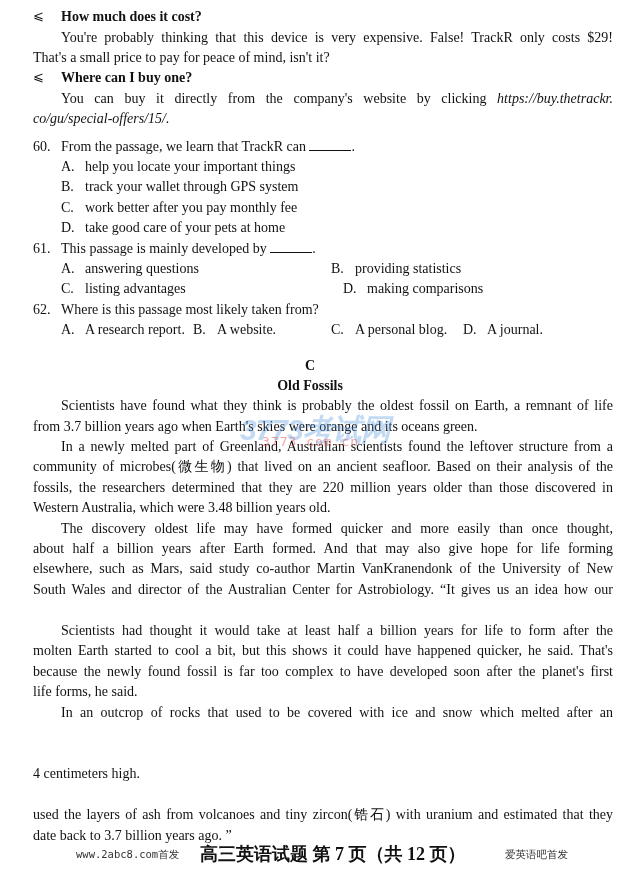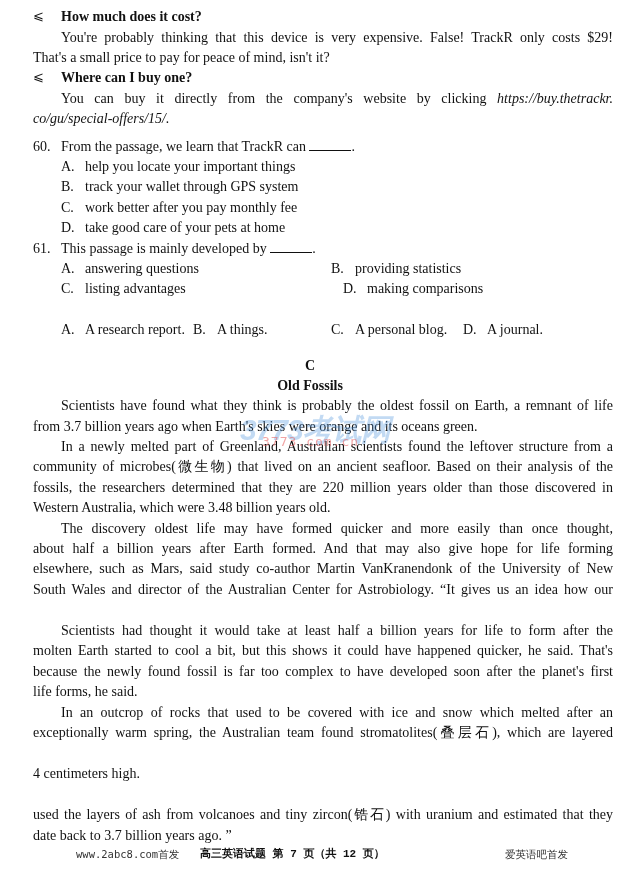--- a/index.html
+++ b/index.html
@@ -29,21 +29,21 @@
     position: absolute; left: 240px; top: 410px; font-family: "Liberation Sans", sans-serif;
     font-weight: bold; font-style: italic; font-size: 30px; color: rgba(80,150,220,0.35);
     letter-spacing: -1px;
   }
   .wm2 {
     position: absolute; left: 262px; top: 434px; font-family: "DejaVu Sans Mono", monospace;
     font-size: 13px; color: rgba(230,90,90,0.55); letter-spacing: 1px;
   }
   .footer { position: absolute; top: 846px; font-size: 12px; line-height: 16px; white-space: nowrap; }
   .f-left { left: 76px; font-family: "DejaVu Sans Mono", monospace; font-size: 10.5px; color: #333; }
-  .f-mid { left: 200px; font-family: Liberation Mono, monospace; font-size: 11px; font-weight: bold; }
+  .f-mid { left: 200px; font-family: Liberation Serif, serif; font-size: 18px; font-weight: bold; }
   .f-right { left: 505px; font-family: "DejaVu Sans", sans-serif; font-size: 10.5px; color: #333; text-align: center; }
 </style>
 </head>
 <body>
 
 <div class="page">
 
   <span class="bullet" style="top:8px;">⩽</span>
   <div class="line hd bold" style="top:7px;">How much does it cost?</div>
   <div class="line indent just" style="top:28px;">You're probably thinking that this device is very expensive.  False! TrackR only costs $29!</div>
@@ -66,22 +66,25 @@
   <div class="opt" style="left:61px; top:198px;"><span class="lbl">C.</span><span>work better after you pay monthly fee</span></div>
 
   <div class="line" style="top:239px;">
     <span class="q-num">61.</span><span>This passage is mainly developed by</span> <span class="blank"></span><span>.</span>
   </div>
   <div class="opt" style="left:61px; top:259px;"><span class="lbl">A.</span><span>answering questions</span></div>
   <div class="opt" style="left:331px; top:259px;"><span class="lbl">B.</span><span>providing statistics</span></div>
   <div class="opt" style="left:61px; top:279px;"><span class="lbl">C.</span><span>listing advantages</span></div>
   <div class="opt" style="left:331px; top:279px;margin-left:12px;"><span class="lbl">D.</span><span>making comparisons</span></div>
 
+  <div class="line" style="top:300px;">
+    <span class="q-num">62.</span><span>Where is this passage most likely taken from?</span>
+  </div>
   <div class="opt" style="left:61px; top:320px;"><span class="lbl">A.</span><span>A research report.</span></div>
-  <div class="opt" style="left:193px; top:320px;"><span class="lbl">B.</span><span>A things.</span></div>
+  <div class="opt" style="left:193px; top:320px;"><span class="lbl">B.</span><span>A website.</span></div>
   <div class="opt" style="left:331px; top:320px;"><span class="lbl">C.</span><span>A personal blog.</span></div>
   <div class="opt" style="left:463px; top:320px;"><span class="lbl">D.</span><span>A journal.</span></div>
 
   <div class="line center bold" style="top:356px;">C</div>
   <div class="line center bold" style="top:376px;">Old Fossils</div>
 
   <div class="line indent just" style="top:396px;">Scientists have found what they think is probably the oldest fossil on Earth, a remnant of life</div>
   <div class="line" style="top:417px;">from 3.7 billion years ago when Earth's skies were orange and its oceans green.</div>
   <div class="line indent just" style="top:437px;">In a newly melted part of Greenland, Australian scientists found the leftover structure from a</div>
   <div class="line just" style="top:457px;">community of microbes(微生物) that lived on an ancient seafloor.  Based on their analysis of the</div>
@@ -92,21 +95,20 @@
   <div class="line just" style="top:539px;">about half a billion years after Earth formed.  And that may also give hope for life forming</div>
   <div class="line just" style="top:559px;">elsewhere, such as Mars, said study co-author Martin VanKranendonk of the University of New</div>
   <div class="line just" style="top:580px;">South Wales and director of the Australian Center for Astrobiology.  “It gives us an idea how our</div>
 
   <div class="line indent just" style="top:621px;">Scientists had thought it would take at least half a billion years for life to form after the</div>
   <div class="line just" style="top:641px;">molten Earth started to cool a bit, but this shows it could have happened quicker, he said.  That's</div>
   <div class="line just" style="top:662px;">because the newly found fossil is far too complex to have developed soon after the planet's first</div>
   <div class="line" style="top:682px;">life forms, he said.</div>
 
   <div class="line indent just" style="top:703px;">In an outcrop of rocks that used to be covered with ice and snow which melted after an</div>
-  <div class="line just" style="top:723px;">exceptionally warm spring, the Australian team found stromatolites(叠层石), which are layered</div>
   <div class="line" style="top:764px;">4 centimeters high.</div>
 
   <div class="line just" style="top:805px;">used the layers of ash from volcanoes and tiny zircon(锆石) with uranium and estimated that they</div>
   <div class="line" style="top:826px;">date back to 3.7 billion years ago.  ”</div>
 
   <div class="wm1">3773考试网</div>
   <div class="wm2">3773.com.cn</div>
 
   <div class="footer f-left">www.2abc8.com首发</div>
   <div class="footer f-mid">高三英语试题   第 7 页（共 12 页）</div>

